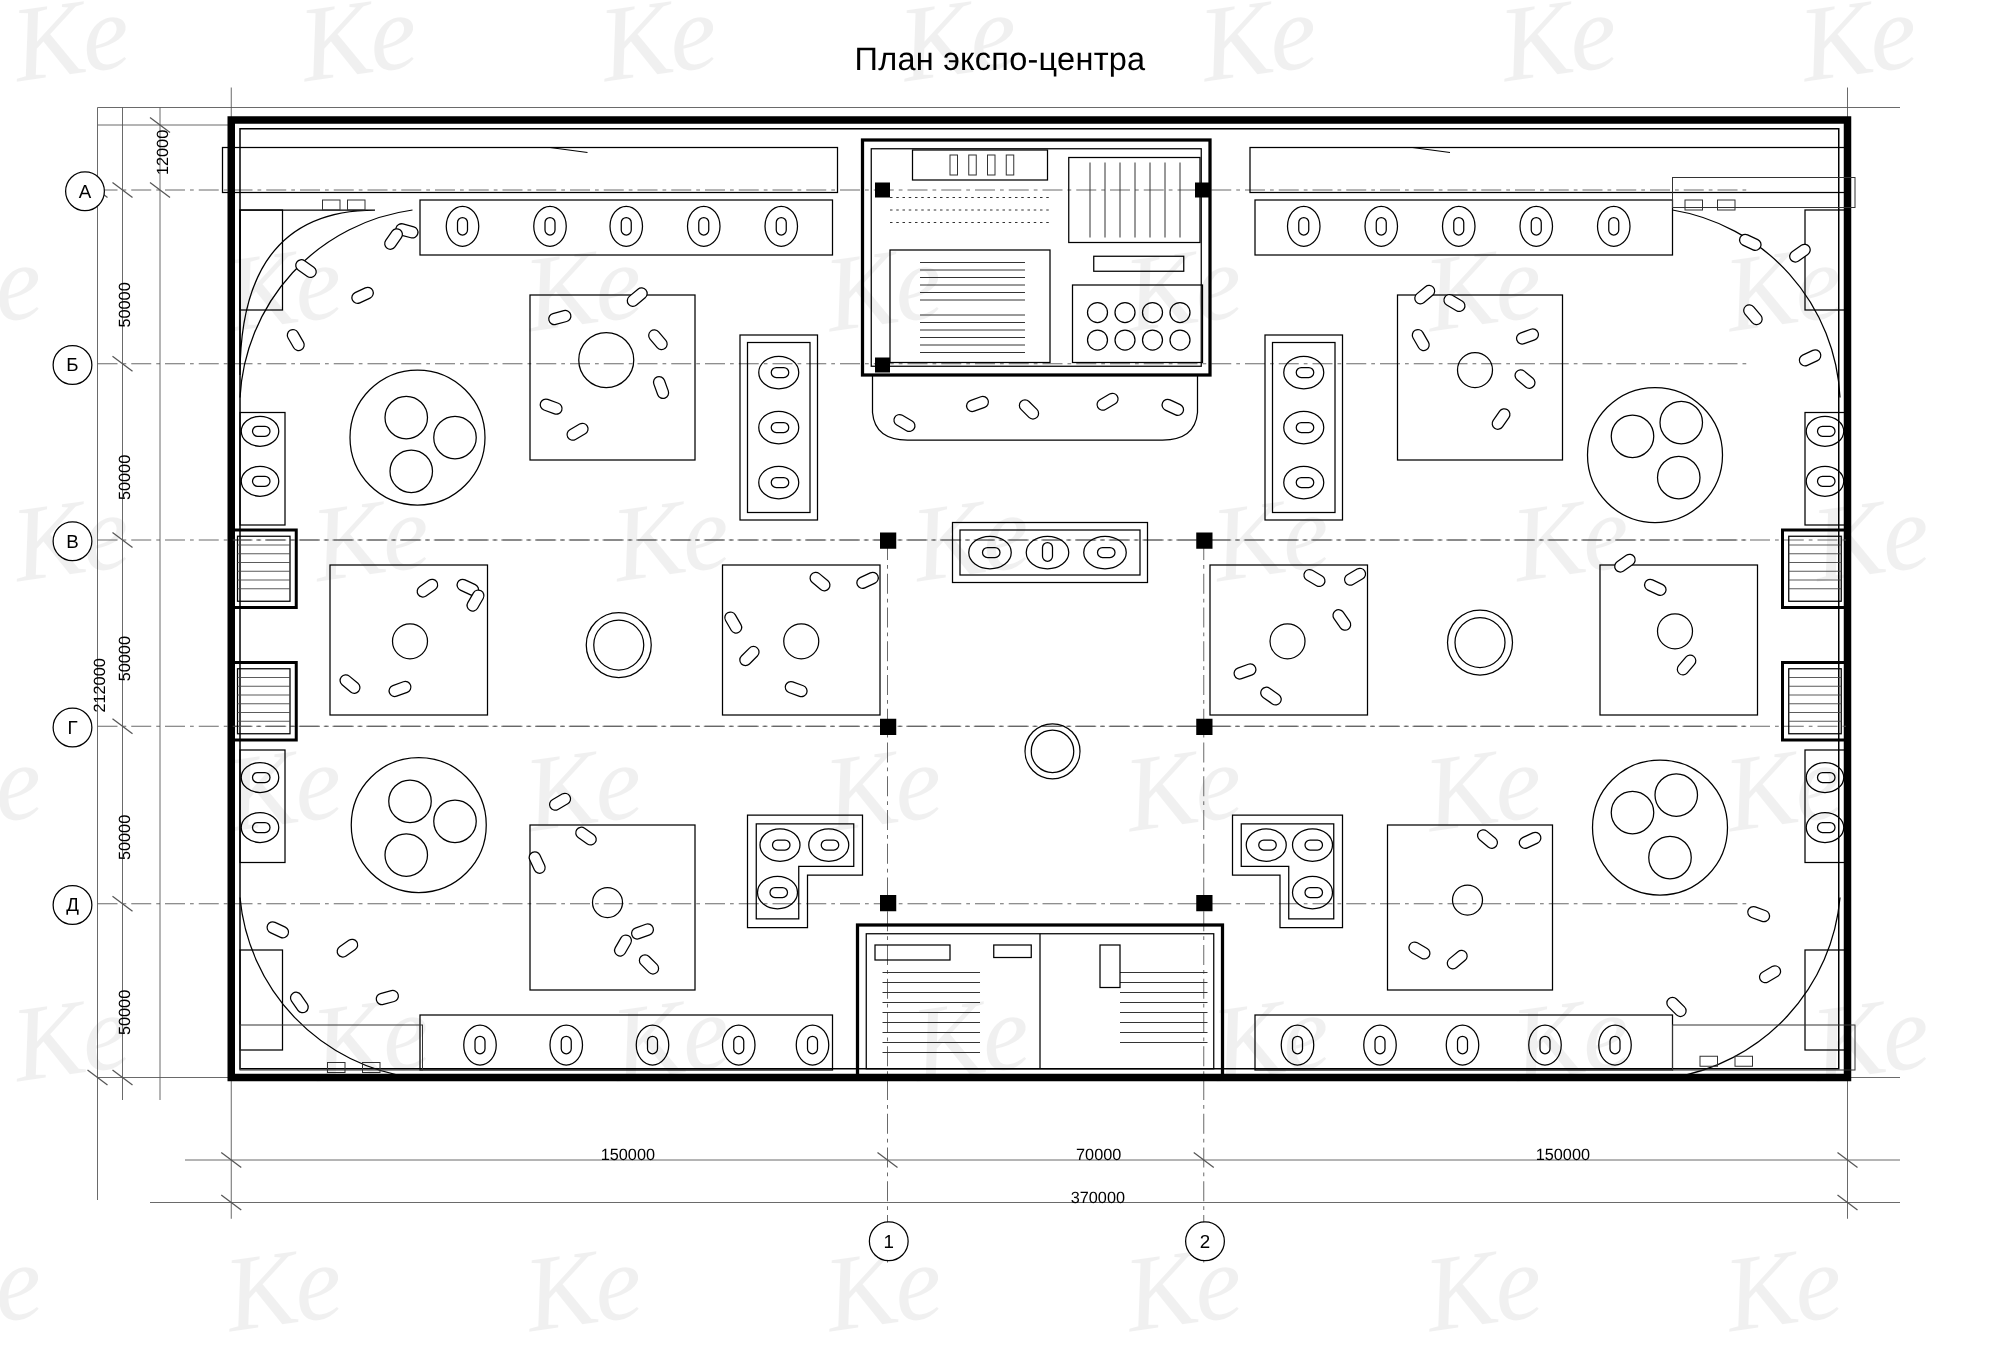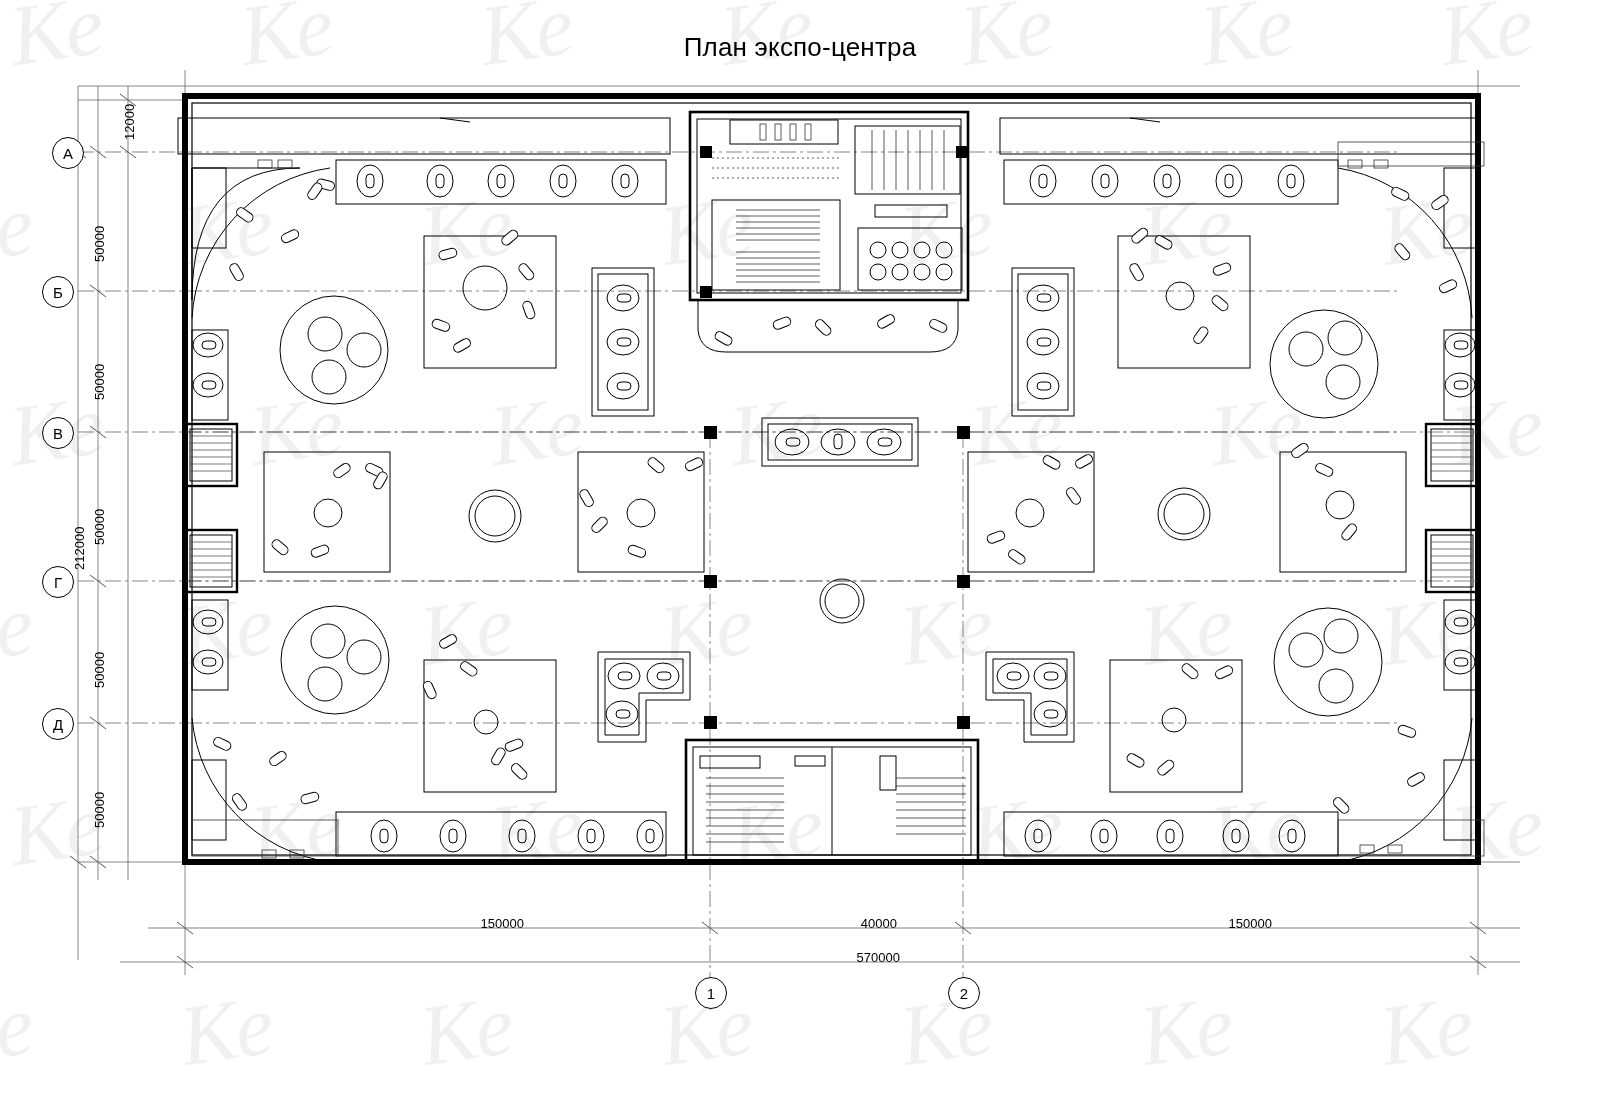--- a/index.html
+++ b/index.html
@@ -708,15 +708,15 @@
 
 <div class="dim vert" style="left:122px; top:140px;"><span>12000</span></div>
 <div class="dim vert" style="left:92px; top:262px;"><span>50000</span></div>
 <div class="dim vert" style="left:92px; top:400px;"><span>50000</span></div>
 <div class="dim vert" style="left:92px; top:545px;"><span>50000</span></div>
 <div class="dim vert" style="left:92px; top:688px;"><span>50000</span></div>
 <div class="dim vert" style="left:92px; top:828px;"><span>50000</span></div>
 <div class="dim vert" style="left:72px; top:570px;"><span>212000</span></div>
 
 <div class="dim lbl-center" style="left:404px; top:916px; width:120px;"><span>150000</span></div>
-<div class="dim lbl-center" style="left:777px; top:916px; width:120px;"><span>40000</span></div>
+<div class="dim lbl-center" style="left:777px; top:916px; width:120px;"><span>70000</span></div>
 <div class="dim lbl-center" style="left:1152px; top:916px; width:120px;"><span>150000</span></div>
-<div class="dim lbl-center" style="left:780px; top:950px; width:120px;"><span>570000</span></div>
+<div class="dim lbl-center" style="left:780px; top:950px; width:120px;"><span>370000</span></div>
 
 </body></html>

